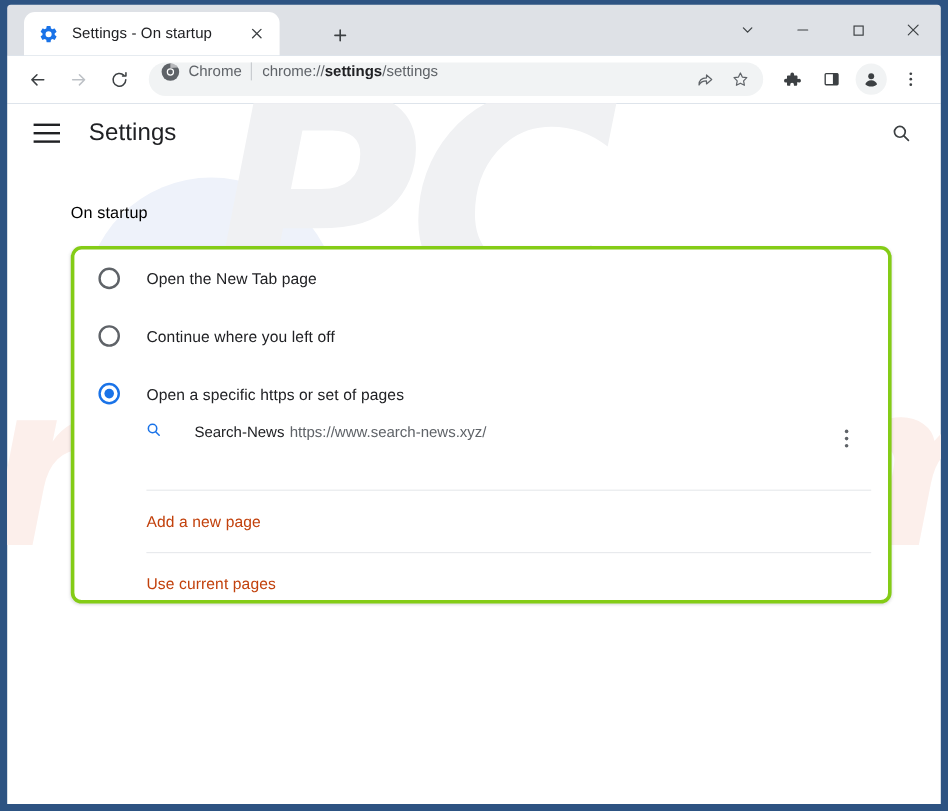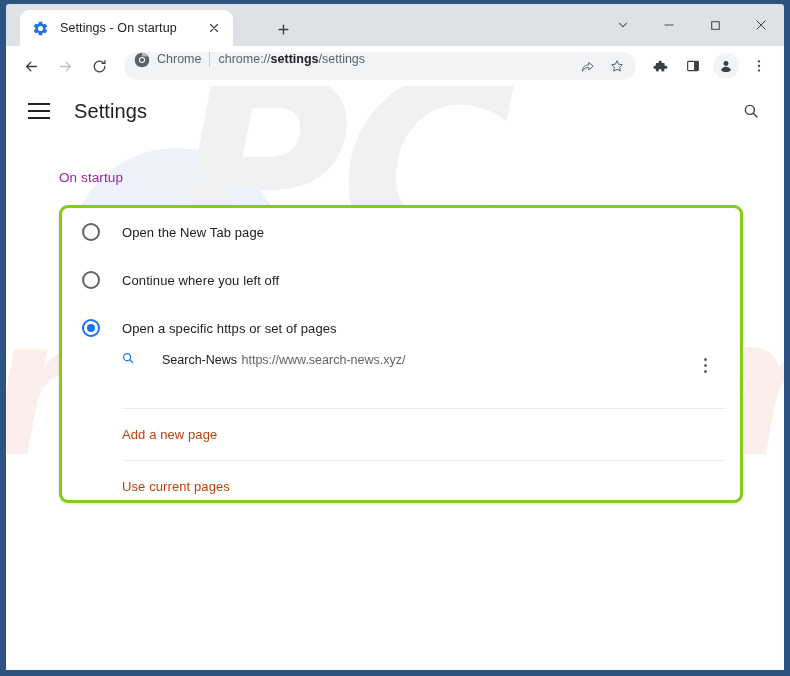--- a/index.html
+++ b/index.html
@@ -233,21 +233,21 @@
     display: flex; align-items: center; justify-content: center;
     color: #3c4043;
     flex: 0 0 26px;
   }
 
   
   #section-heading {
     position: absolute;
     left: 53px; top: 84px;
     font-size: 13.5px;
-    color: #a21caf;
+    color: #000000;
     letter-spacing: .1px;
   }
 
   
   #card {
     position: absolute;
     left: 53px; top: 119px;
     width: 684px; height: 298px;
     background: #ffffff;
     border: 3px solid #84cc16;

